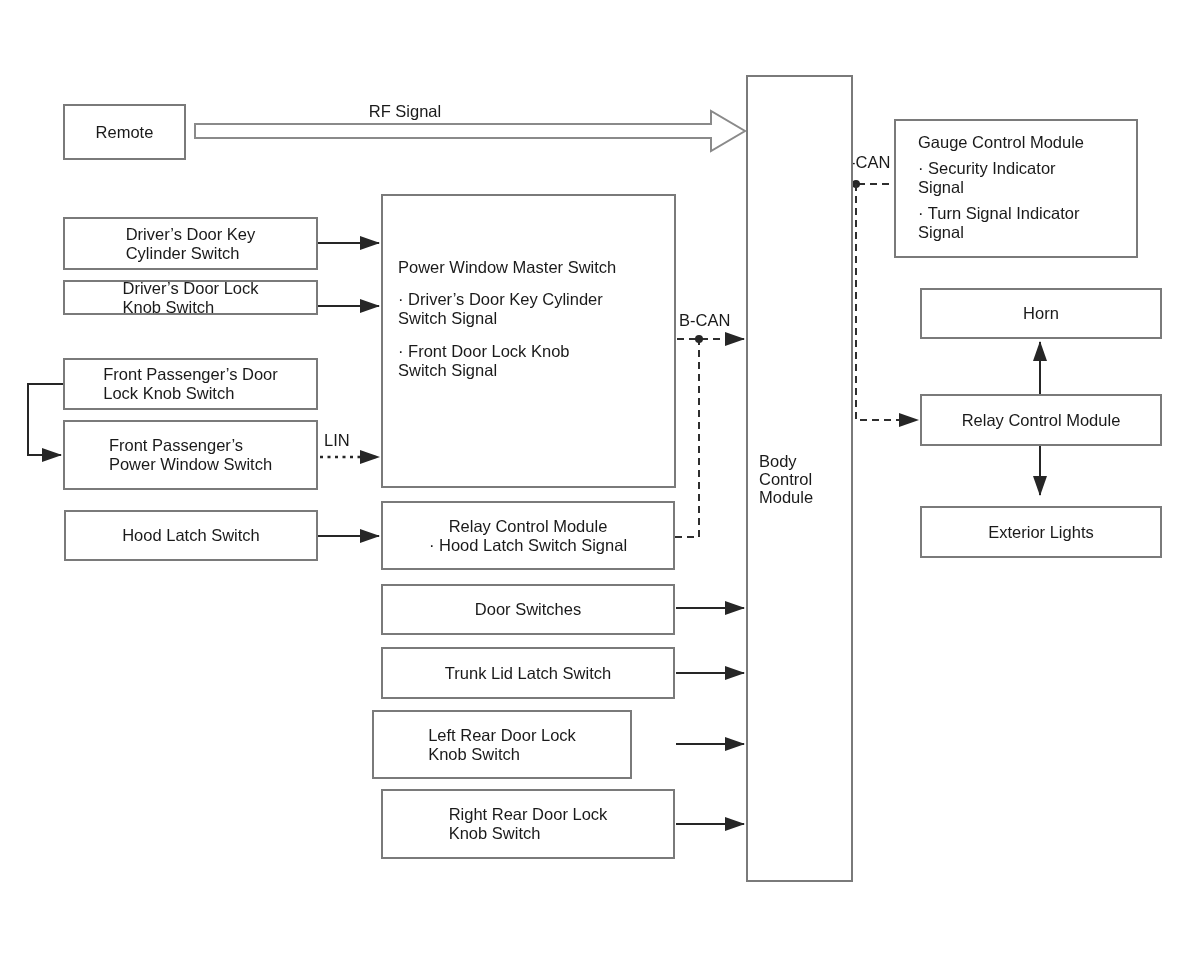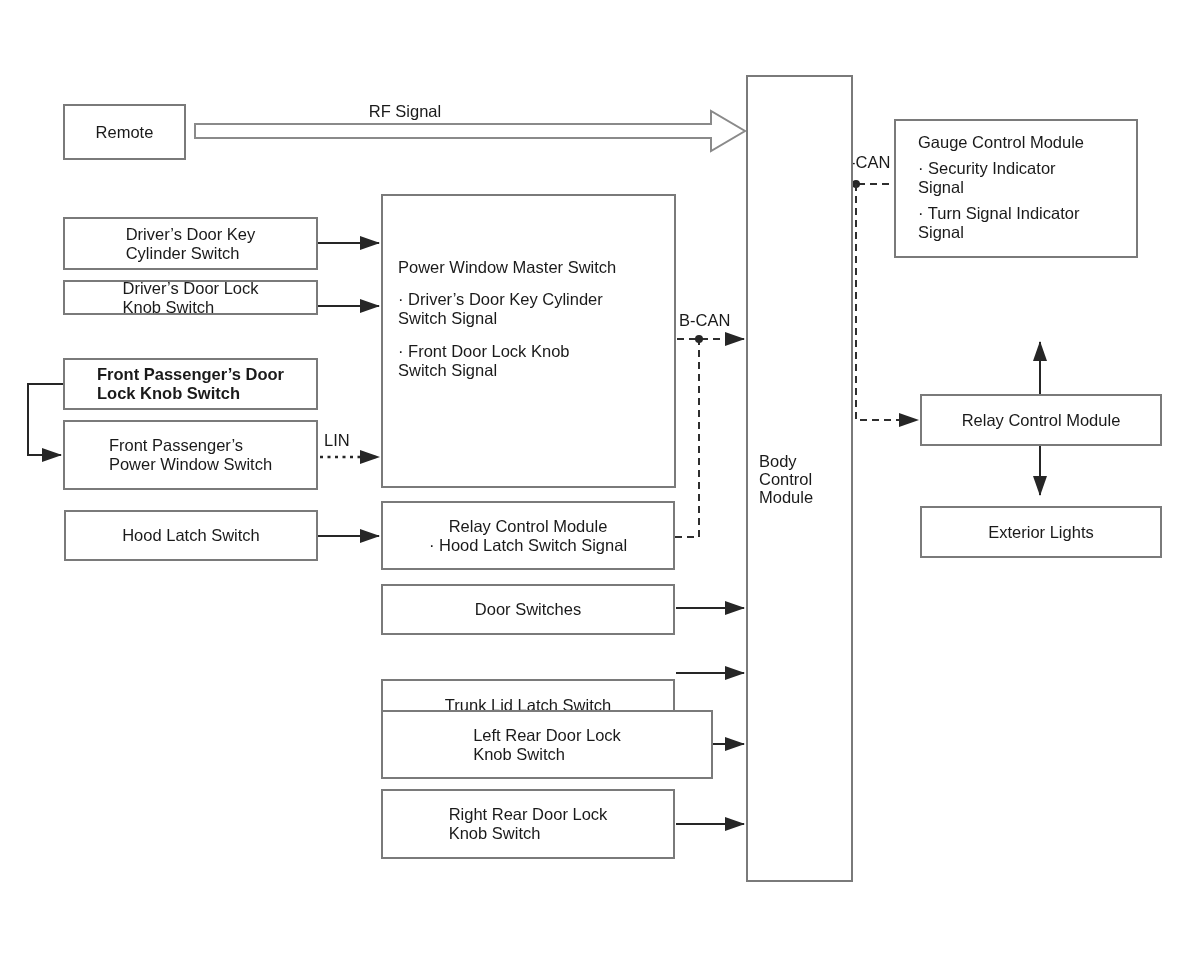--- a/index.html
+++ b/index.html
@@ -122,21 +122,21 @@
     </div>
   </div>
 
   <div class="box" style="left:63px; top:280px; width:255px; height:35px;">
     <div class="block">
       <div>Driver’s Door Lock</div>
       <div>Knob Switch</div>
     </div>
   </div>
 
-  <div class="box" style="left:63px; top:358px; width:255px; height:52px;font-weight:bold;">
+  <div class="box" style="left:63px; top:358px; width:255px; height:52px;">
     <div class="block">
       <div>Front Passenger’s Door</div>
       <div>Lock Knob Switch</div>
     </div>
   </div>
 
   <div class="box" style="left:63px; top:420px; width:255px; height:70px;">
     <div class="block">
       <div>Front Passenger’s</div>
       <div>Power Window Switch</div>
@@ -161,25 +161,25 @@
 
   <div class="box box--col" style="left:381px; top:501px; width:294px; height:69px;">
     <div>Relay Control Module</div>
     <div>· Hood Latch Switch Signal</div>
   </div>
 
   <div class="box" style="left:381px; top:584px; width:294px; height:51px;">
     <span>Door Switches</span>
   </div>
 
-  <div class="box" style="left:381px; top:647px; width:294px; height:52px;margin-top:32px;">
+  <div class="box" style="left:381px; top:647px; width:294px; height:52px;">
     <span>Trunk Lid Latch Switch</span>
   </div>
 
-  <div class="box" style="left:381px; top:710px; width:332px; height:69px;">
+  <div class="box" style="left:372px; top:710px; width:260px; height:69px;">
     <div class="block">
       <div>Left Rear Door Lock</div>
       <div>Knob Switch</div>
     </div>
   </div>
 
   <div class="box" style="left:381px; top:789px; width:294px; height:70px;">
     <div class="block">
       <div>Right Rear Door Lock</div>
       <div>Knob Switch</div>
@@ -199,20 +199,23 @@
     <div class="bullet">
       <div>· Security Indicator</div>
       <div>Signal</div>
     </div>
     <div class="bullet">
       <div>· Turn Signal Indicator</div>
       <div>Signal</div>
     </div>
   </div>
 
+  <div class="box" style="left:920px; top:288px; width:242px; height:51px;">
+    <span>Horn</span>
+  </div>
 
   <div class="box" style="left:920px; top:394px; width:242px; height:52px;">
     <span>Relay Control Module</span>
   </div>
 
   <div class="box" style="left:920px; top:506px; width:242px; height:52px;">
     <span>Exterior Lights</span>
   </div>
 
 </div>

